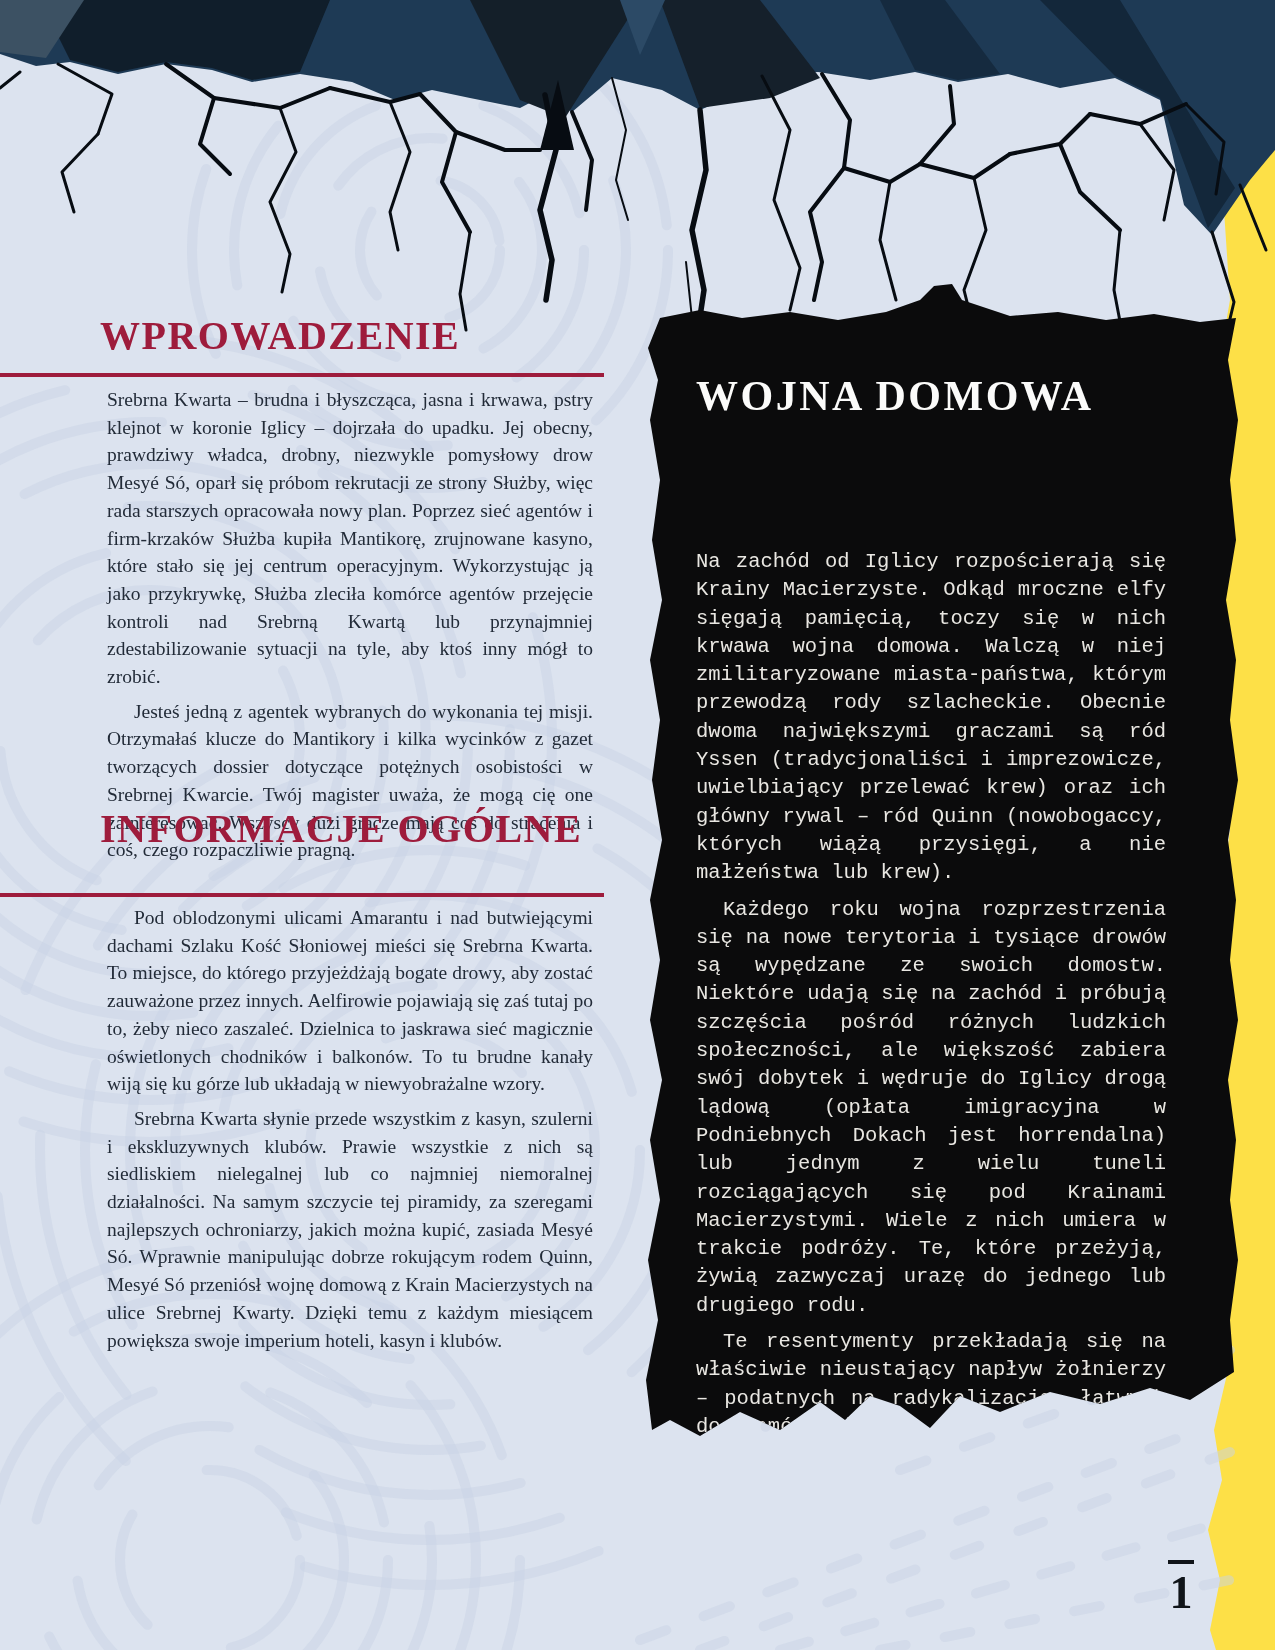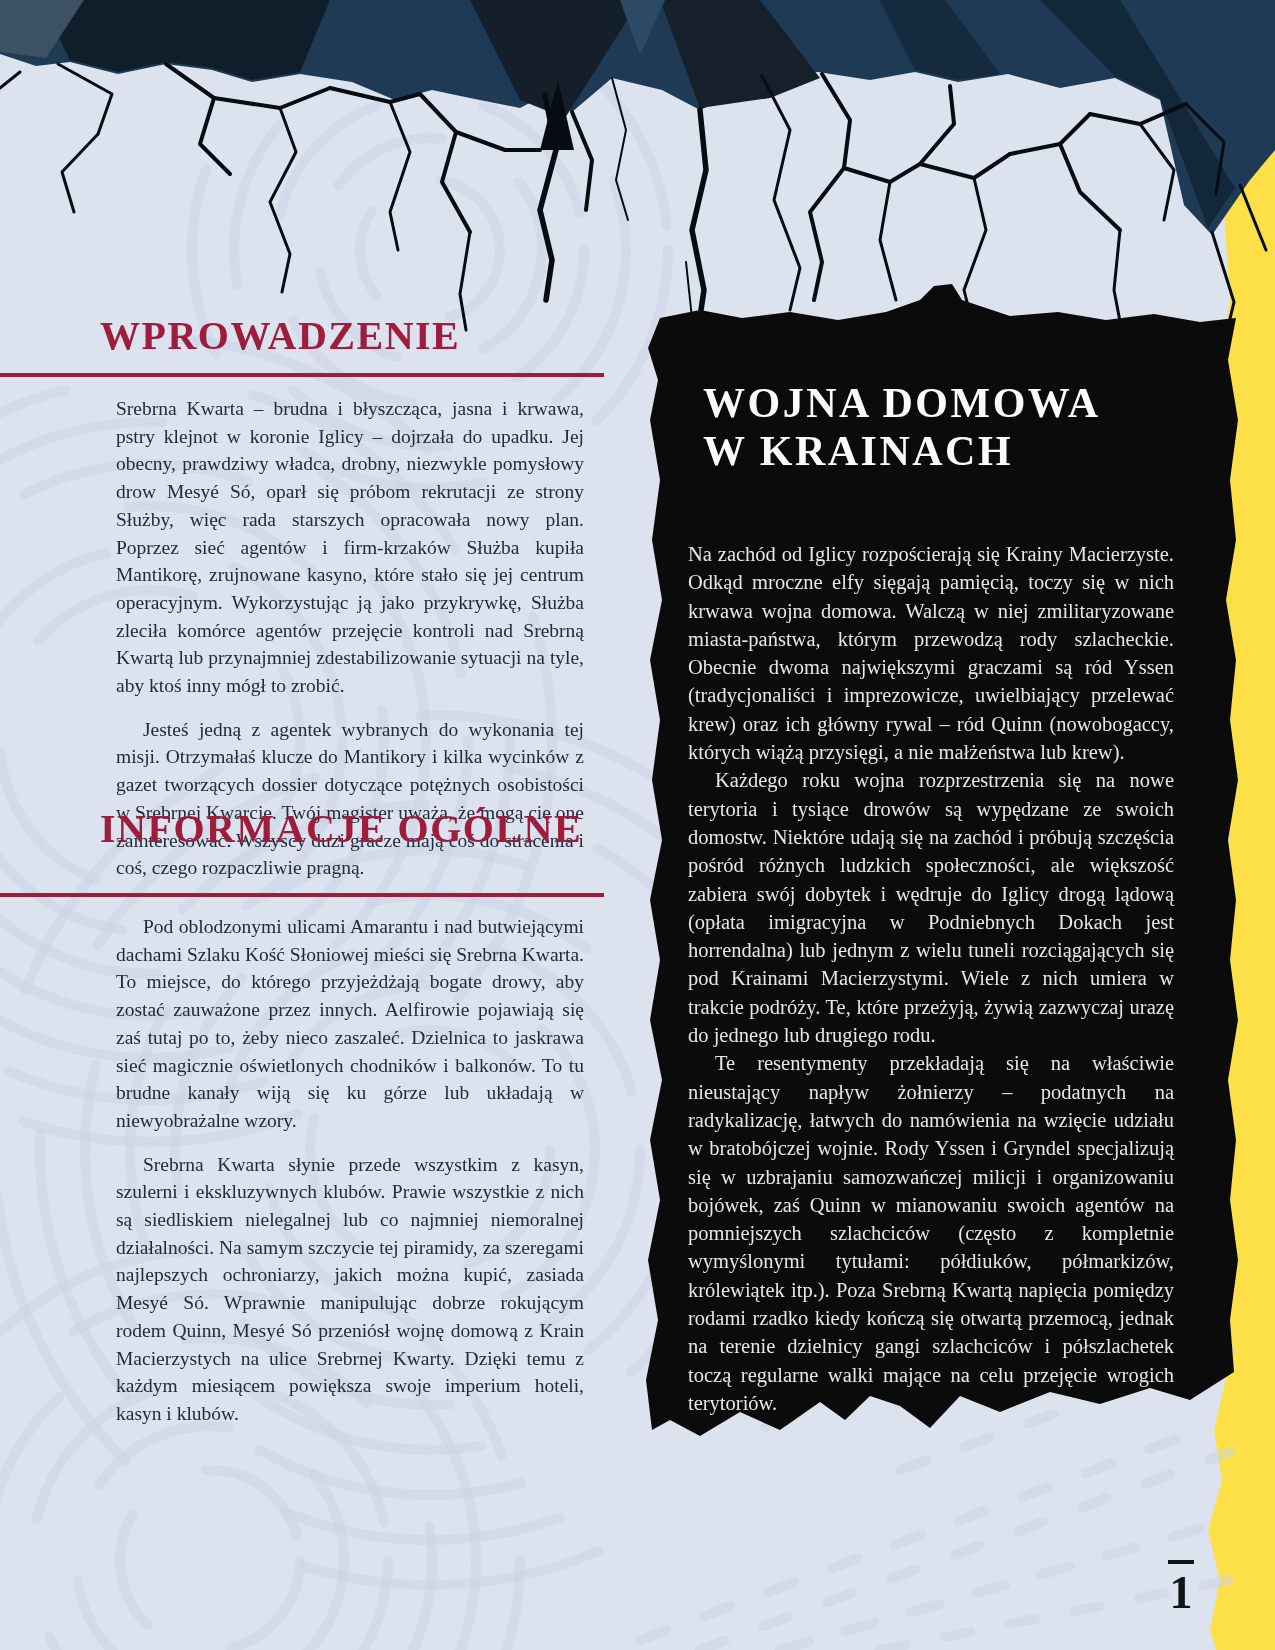--- a/index.html
+++ b/index.html
@@ -43,38 +43,38 @@
   .w2{stroke-width:2;}
   .crkfill{fill:var(--crack);stroke:none;}
 
   .red-head{
     position:absolute;margin:0;color:var(--accent-red);
     font-size:40px;line-height:40px;font-weight:bold;letter-spacing:1.5px;
   }
   .red-rule{position:absolute;left:0;width:604px;height:4px;background:var(--accent-red);}
   .body-block{position:absolute;left:100px;width:500px;color:var(--body-text);
     font-size:19.5px;line-height:27.7px;text-align:justify;}
-  .body-block p{margin:16px;font-family:Liberation Serif, serif;}
+  .body-block p{margin:7px;font-family:Liberation Serif, serif;}
   .body-block p.ind{text-indent:27px;}
 
   .black-box{
     position:absolute;left:640px;top:284px;width:600px;height:1160px;
     background:var(--box-bg);
     clip-path:polygon(8px 64px,20px 34px,60px 26px,102px 34px,150px 28px,198px 36px,246px 28px,280px 16px,294px 2px,312px 0px,322px 16px,370px 32px,418px 28px,466px 36px,514px 30px,560px 38px,596px 34px,588px 76px,598px 136px,590px 196px,596px 256px,586px 316px,596px 376px,590px 436px,598px 496px,588px 556px,596px 616px,590px 676px,598px 736px,588px 796px,596px 856px,590px 916px,598px 976px,590px 1036px,594px 1088px,550px 1116px,510px 1104px,460px 1120px,410px 1108px,360px 1128px,320px 1112px,290px 1144px,260px 1122px,230px 1112px,205px 1136px,180px 1118px,140px 1146px,100px 1128px,60px 1152px,30px 1136px,12px 1146px,6px 1096px,18px 1036px,8px 976px,20px 916px,10px 856px,22px 796px,10px 736px,20px 676px,10px 616px,22px 556px,12px 496px,20px 436px,10px 376px,22px 316px,12px 256px,20px 196px,10px 136px,18px 96px);
   }
   .box-head{
-    position:absolute;left:48px;top:80px;margin:15px;color:#fbfbfa;
+    position:absolute;left:48px;top:80px;margin:8px;color:#fbfbfa;
     font-size:42px;line-height:48px;font-weight:bold;letter-spacing:2.5px;
   }
   .box-head span{display:block;}
   .box-body{
     position:absolute;left:48px;top:256px;width:486px;color:var(--box-text);
     font-size:20.5px;line-height:28.3px;text-align:justify;
   }
-  .box-body p{margin:0;}
+  .box-body p{margin:8px;font-family:Liberation Mono, monospace;}
   .box-body p.ind{text-indent:27px;}
 
   .page-number{
     position:absolute;left:1146px;top:1560px;width:70px;text-align:center;
     color:var(--page-number);
   }
   .pn-bar{display:block;width:26px;height:4px;background:var(--page-number);margin:0 auto 6px auto;}
   .pn-digit{font-size:46px;line-height:1;font-weight:bold;}
 </style>
 </head>
@@ -184,21 +184,20 @@
     <div class="red-rule" style="top:893px"></div>
     <div class="body-block" style="top:897px">
       <p class="ind">Pod oblodzonymi ulicami Amarantu i nad butwiejącymi dachami Szlaku Kość Słoniowej mieści się Srebrna Kwarta. To miejsce, do którego przyjeżdżają bogate drowy, aby zostać zauważone przez innych. Aelfirowie pojawiają się zaś tutaj po to, żeby nieco zaszaleć. Dzielnica to jaskrawa sieć magicznie oświetlonych chodników i balkonów. To tu brudne kanały wiją się ku górze lub układają w niewyobrażalne wzory.</p>
       <p class="ind">Srebrna Kwarta słynie przede wszystkim z kasyn, szulerni i ekskluzywnych klubów. Prawie wszystkie z nich są siedliskiem nielegalnej lub co najmniej niemoralnej działalności. Na samym szczycie tej piramidy, za szeregami najlepszych ochroniarzy, jakich można kupić, zasiada Mesyé Só. Wprawnie manipulując dobrze rokującym rodem Quinn, Mesyé Só przeniósł wojnę domową z Krain Macierzystych na ulice Srebrnej Kwarty. Dzięki temu z każdym miesiącem powiększa swoje imperium hoteli, kasyn i klubów.</p>
     </div>
   </section>
 
   <aside class="black-box">
     <h2 class="box-head">
       <span>WOJNA DOMOWA</span>
-      <span>W KRAINACH</span>
     </h2>
     <div class="box-body">
       <p>Na zachód od Iglicy rozpościerają się Krainy Macierzyste. Odkąd mroczne elfy sięgają pamięcią, toczy się w nich krwawa wojna domowa. Walczą w niej zmilitaryzowane miasta-państwa, którym przewodzą rody szlacheckie. Obecnie dwoma największymi graczami są ród Yssen (tradycjonaliści i imprezowicze, uwielbiający przelewać krew) oraz ich główny rywal – ród Quinn (nowobogaccy, których wiążą przysięgi, a nie małżeństwa lub krew).</p>
       <p class="ind">Każdego roku wojna rozprzestrzenia się na nowe terytoria i tysiące drowów są wypędzane ze swoich domostw. Niektóre udają się na zachód i próbują szczęścia pośród różnych ludzkich społeczności, ale większość zabiera swój dobytek i wędruje do Iglicy drogą lądową (opłata imigracyjna w Podniebnych Dokach jest horrendalna) lub jednym z wielu tuneli rozciągających się pod Krainami Macierzystymi. Wiele z nich umiera w trakcie podróży. Te, które przeżyją, żywią zazwyczaj urazę do jednego lub drugiego rodu.</p>
       <p class="ind">Te resentymenty przekładają się na właściwie nieustający napływ żołnierzy – podatnych na radykalizację, łatwych do namówienia na wzięcie udziału w bratobójczej wojnie. Rody Yssen i Gryndel specjalizują się w uzbrajaniu samozwańczej milicji i organizowaniu bojówek, zaś Quinn w mianowaniu swoich agentów na pomniejszych szlachciców (często z kompletnie wymyślonymi tytułami: półdiuków, półmarkizów, królewiątek itp.). Poza Srebrną Kwartą napięcia pomiędzy rodami rzadko kiedy kończą się otwartą przemocą, jednak na terenie dzielnicy gangi szlachciców i półszlachetek toczą regularne walki mające na celu przejęcie wrogich terytoriów.</p>
     </div>
   </aside>
 
   <div class="page-number">
     <span class="pn-bar"></span>

